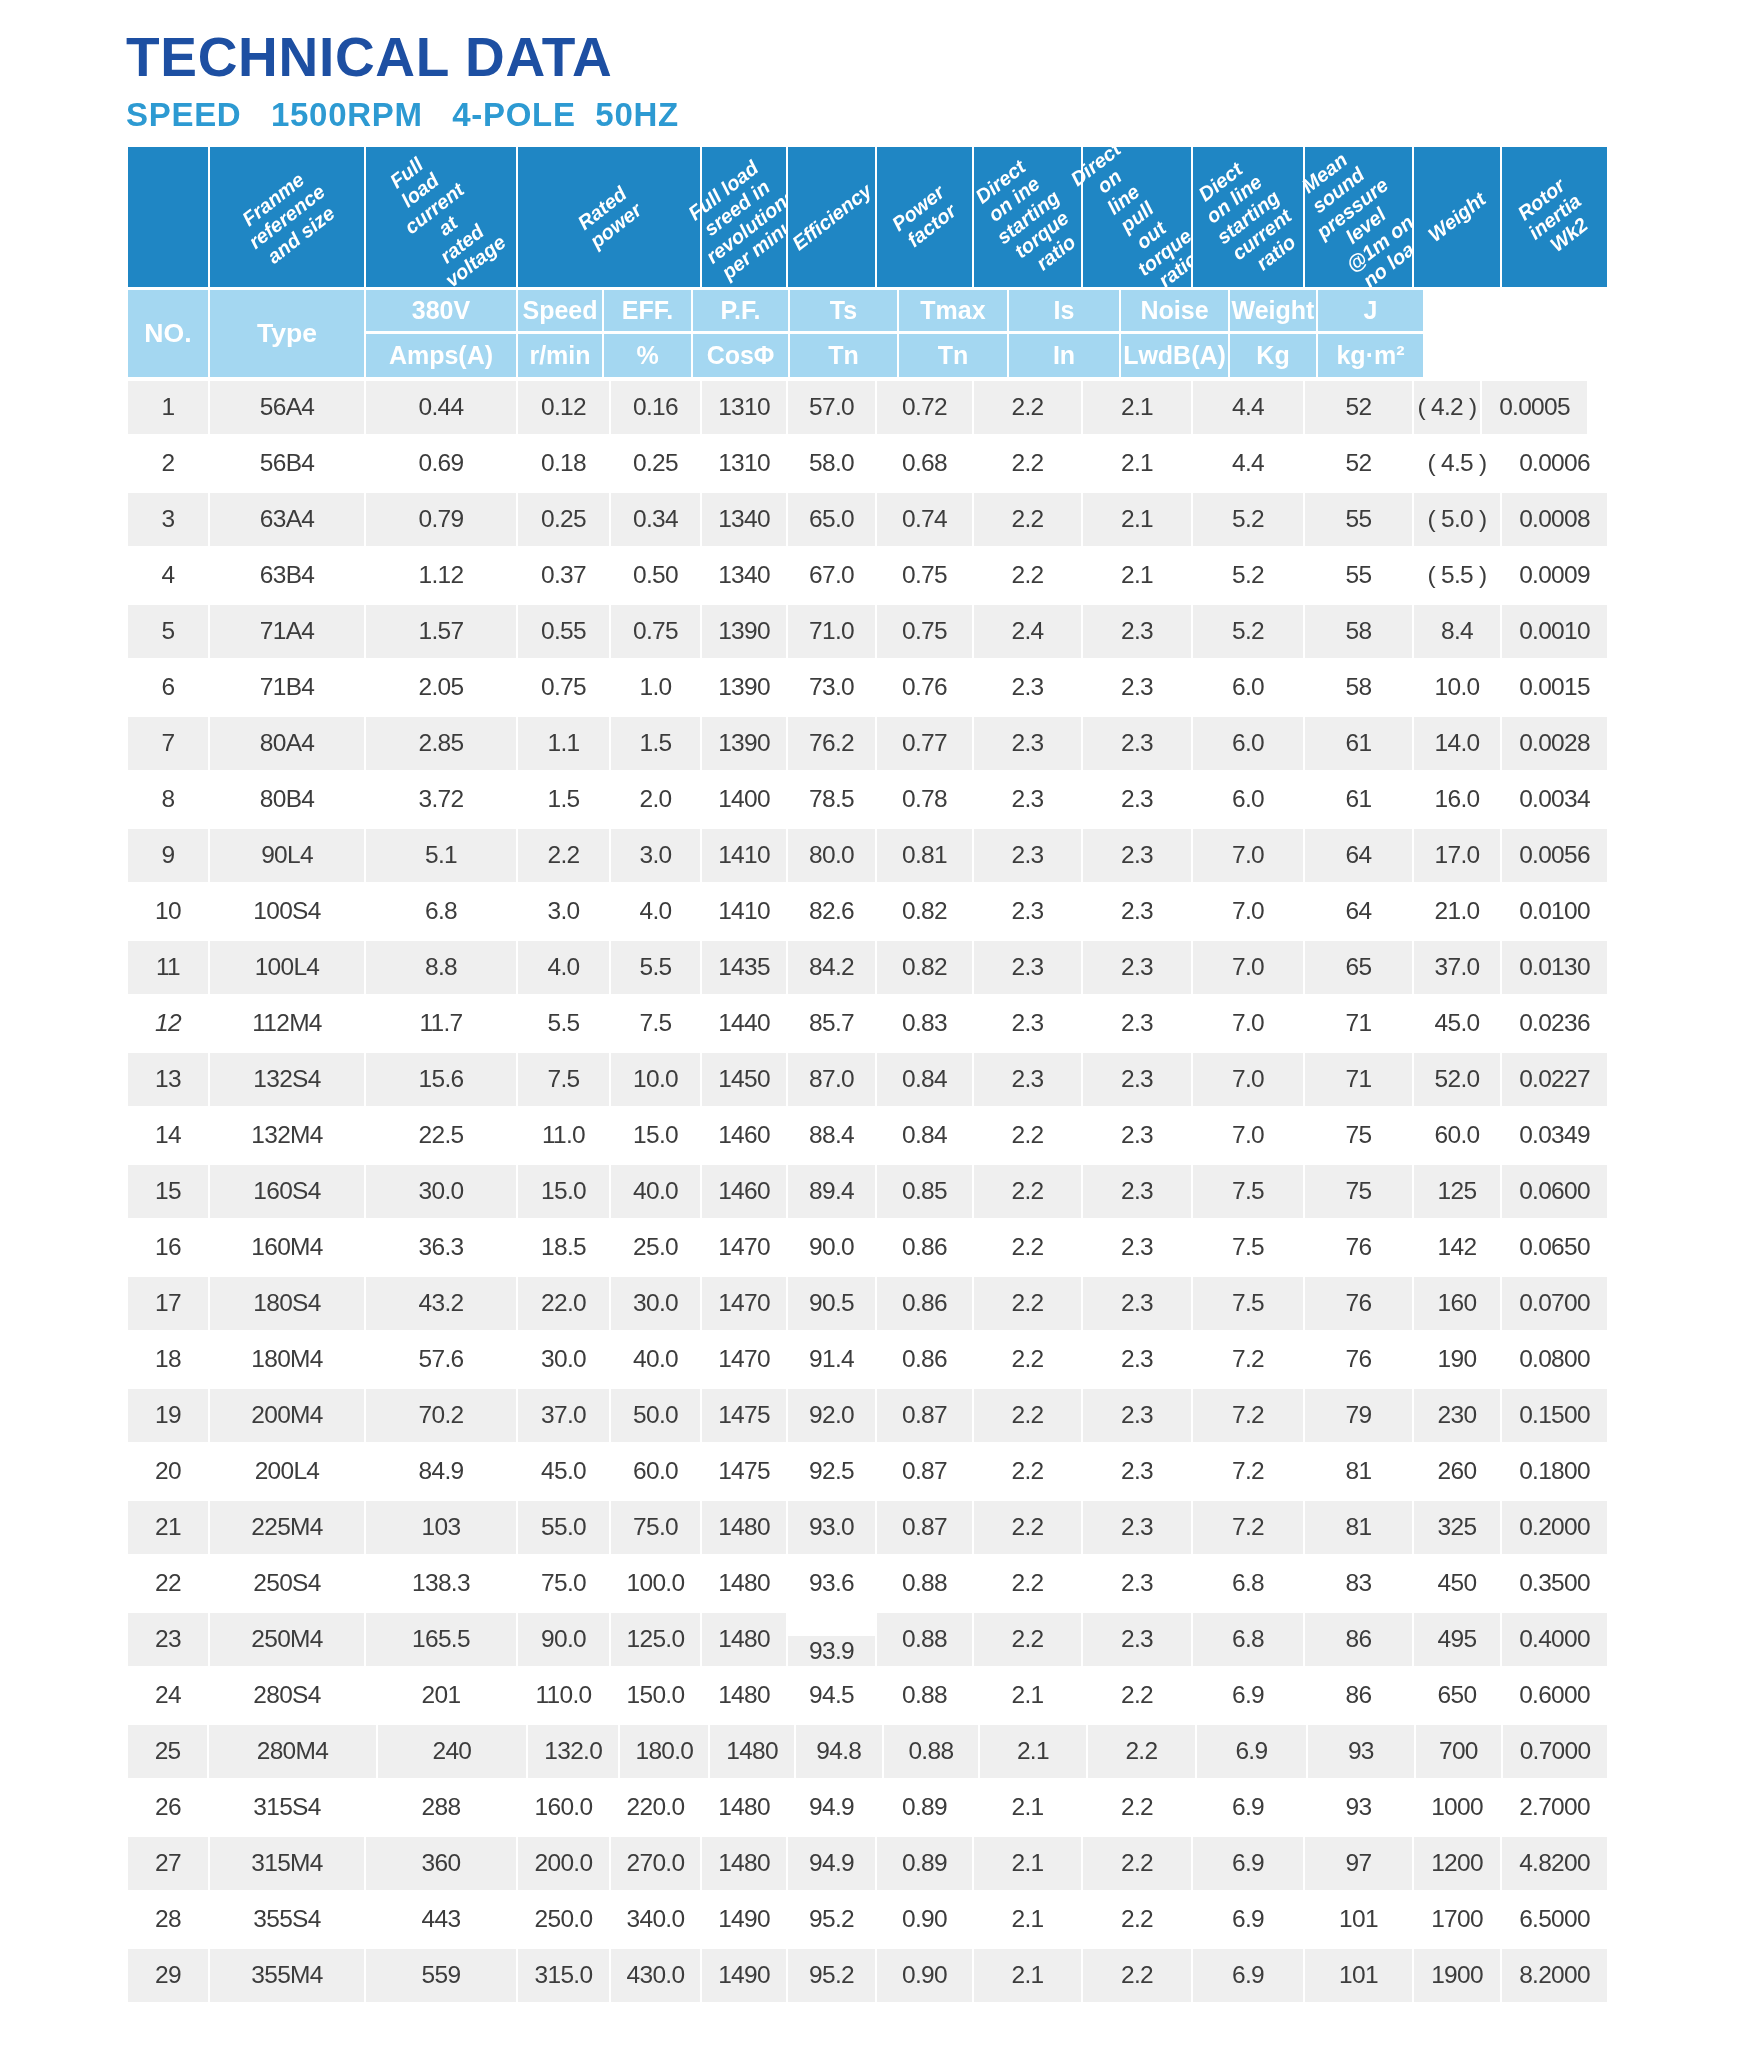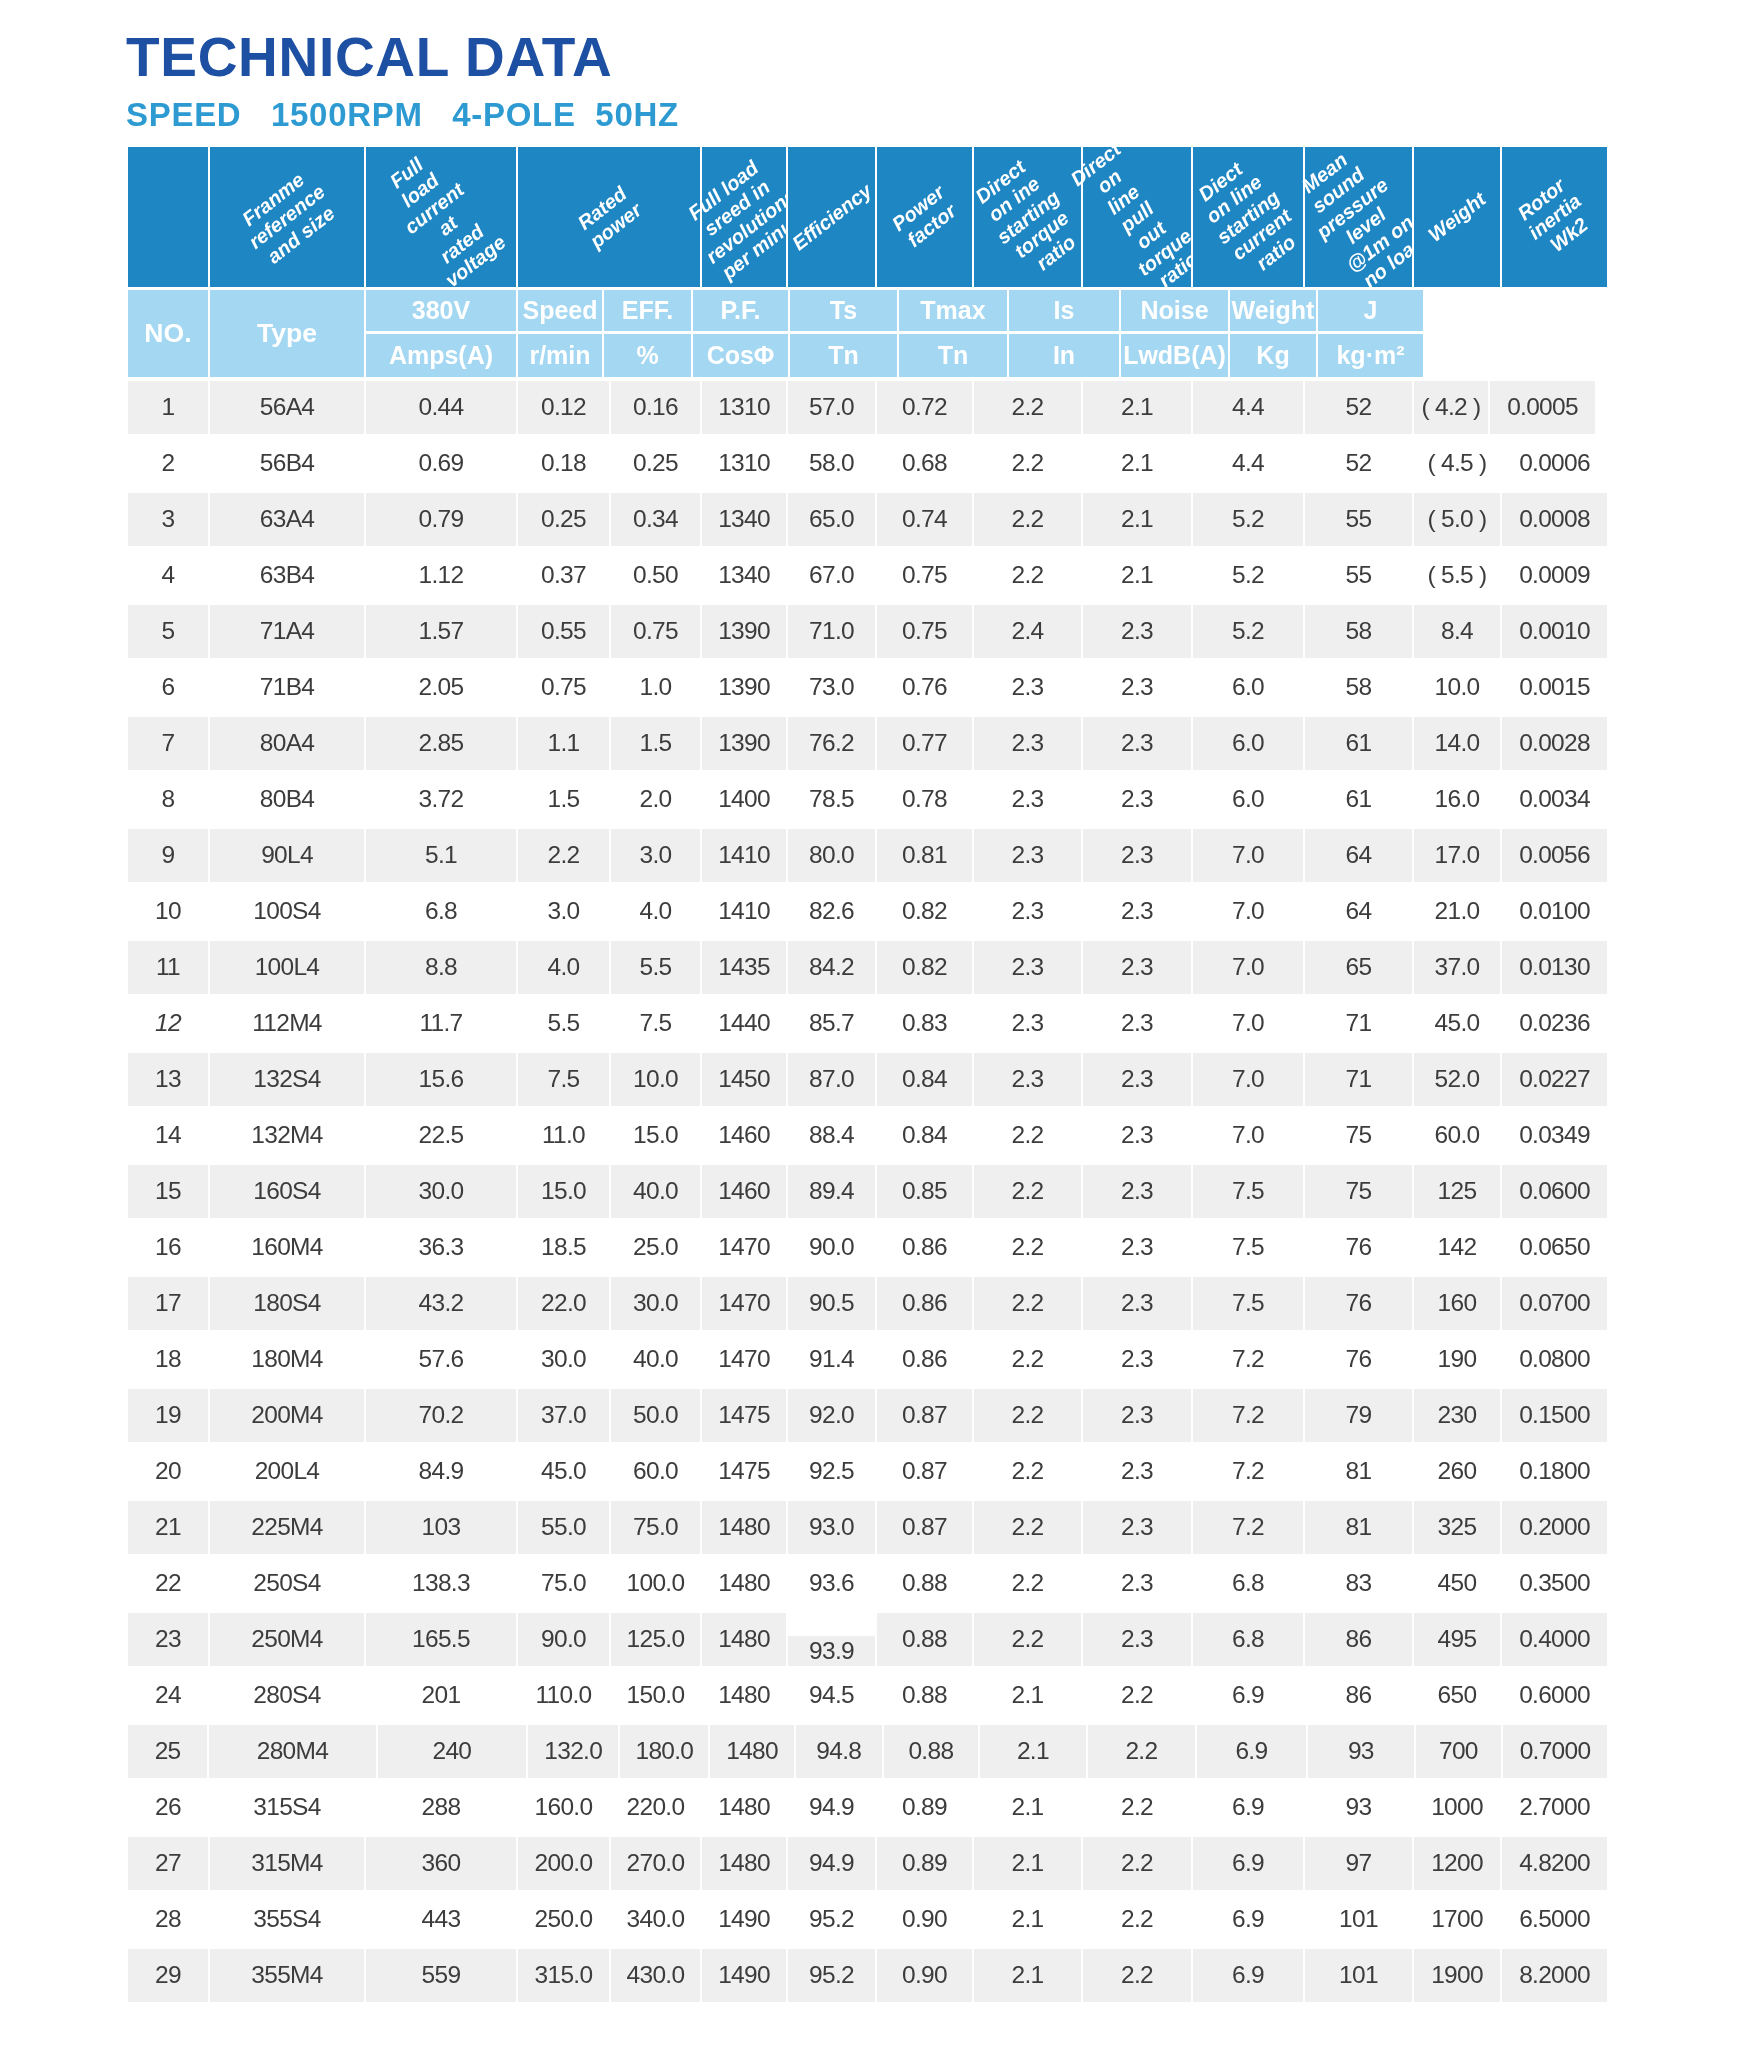--- a/index.html
+++ b/index.html
@@ -150,21 +150,21 @@
           <div class="tcell" style="width: 152px;">0.44</div>
           <div class="tcell" style="width: 93px;">0.12</div>
           <div class="tcell" style="width: 91px;">0.16</div>
           <div class="tcell" style="width: 86px;">1310</div>
           <div class="tcell" style="width: 89px;">57.0</div>
           <div class="tcell" style="width: 97px;">0.72</div>
           <div class="tcell" style="width: 109px;">2.2</div>
           <div class="tcell" style="width: 110px;">2.1</div>
           <div class="tcell" style="width: 112px;">4.4</div>
           <div class="tcell" style="width: 109px;">52</div>
-          <div class="tcell" style="width: 76px;">( 4.2 )</div>
+          <div class="tcell" style="width: 68px;">( 4.2 )</div>
           <div class="tcell" style="width: 105px;">0.0005</div>
         </div>
         <div class="trow white">
           <div class="tcell" style="width: 82px;">2</div>
           <div class="tcell" style="width: 156px;">56B4</div>
           <div class="tcell" style="width: 152px;">0.69</div>
           <div class="tcell" style="width: 93px;">0.18</div>
           <div class="tcell" style="width: 91px;">0.25</div>
           <div class="tcell" style="width: 86px;">1310</div>
           <div class="tcell" style="width: 89px;">58.0</div>

